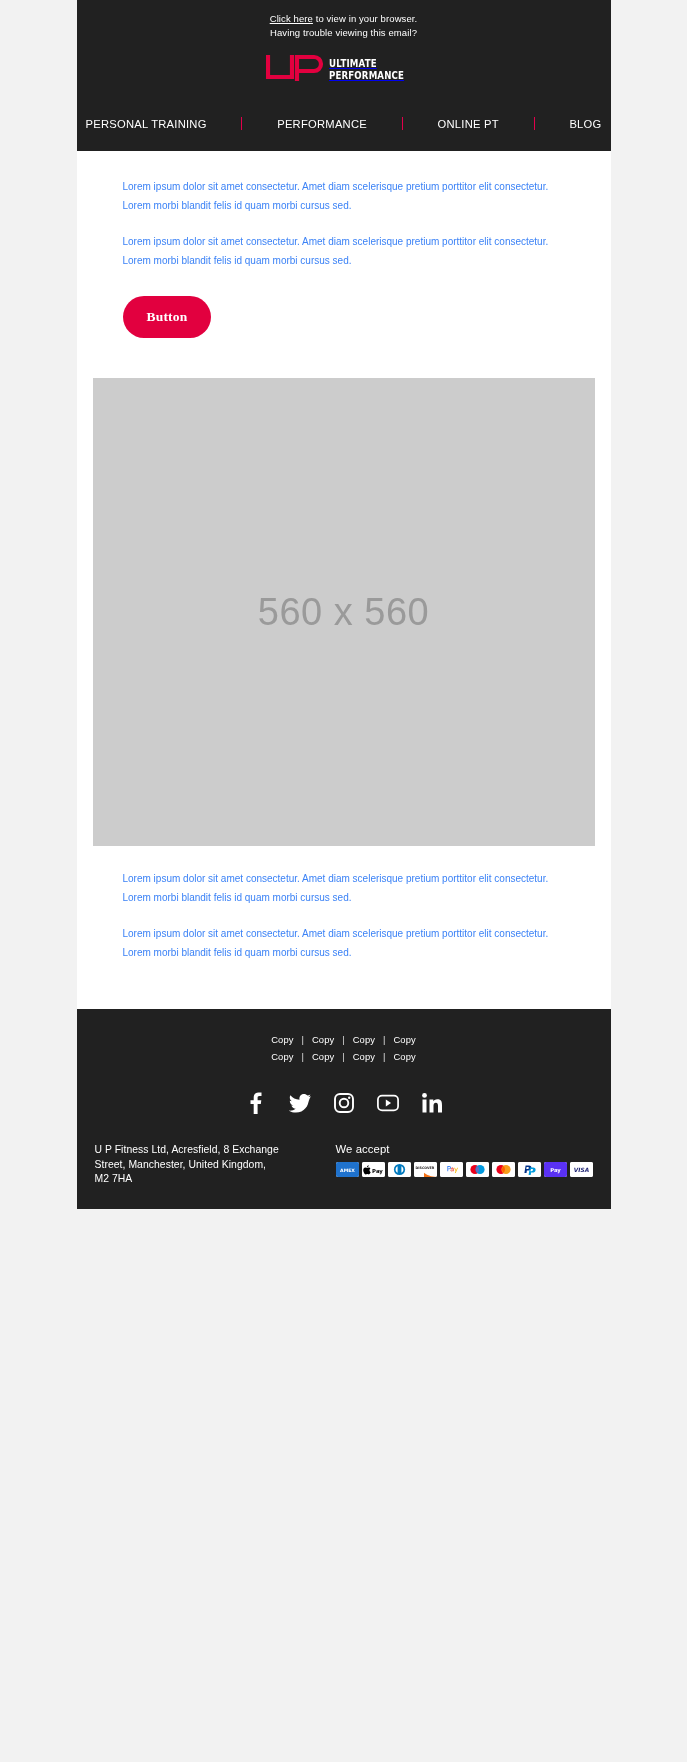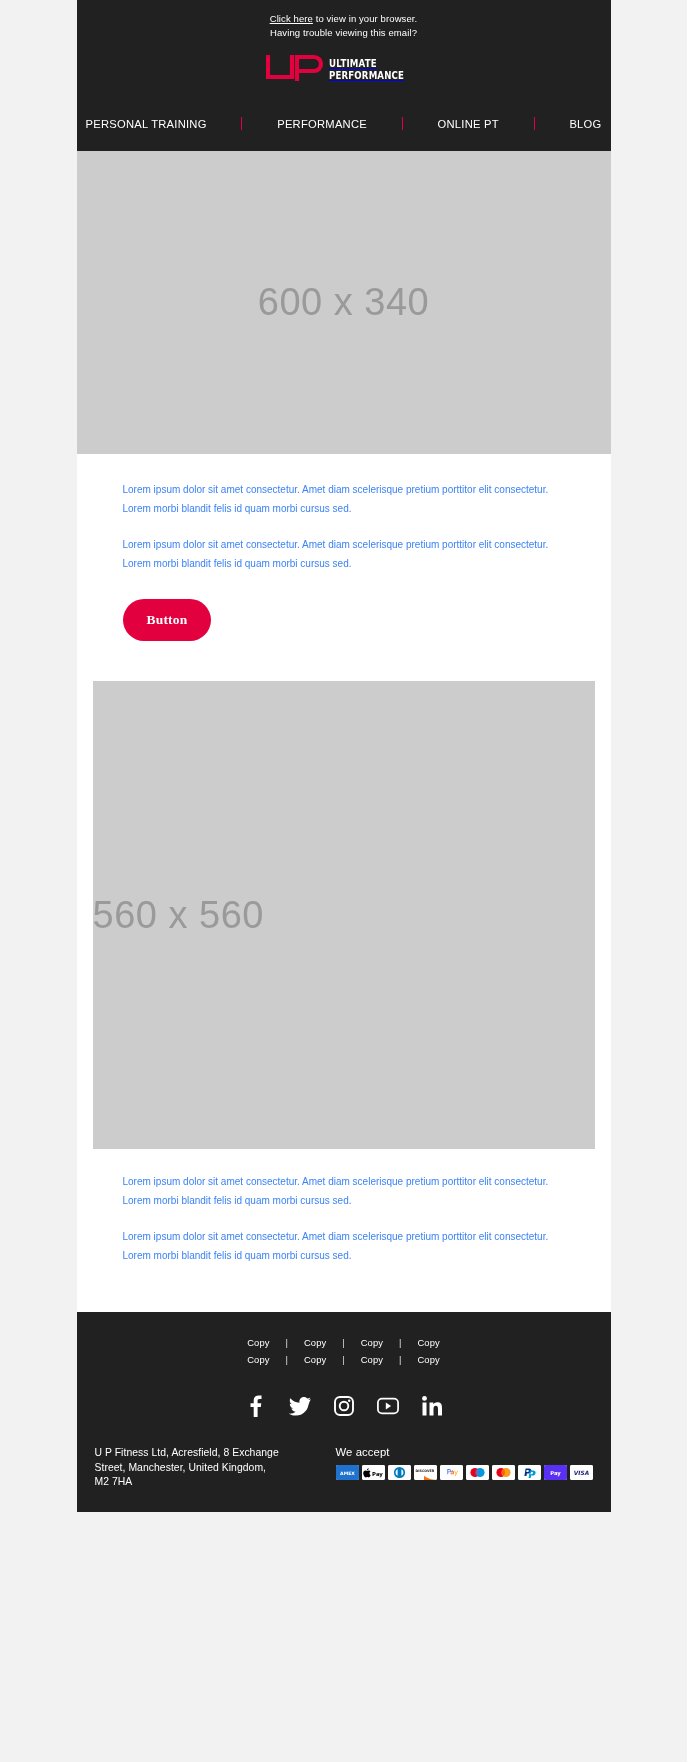--- a/index.html
+++ b/index.html
@@ -123,38 +123,38 @@
     cursor: pointer;
     font-family: Liberation Serif, serif;
   }
 
   .square-wrap { padding: 40px 16px 0 16px; }
   .square {
     height: 468px;
     background: #cccccc;
     display: flex;
     align-items: center;
+    justify-content: center;
   }
 
   .body-section-2 {
     background: #ffffff;
     padding: 23px 46px 47px 46px;
   }
 
   
   .footer {
     background: #212121;
     padding: 25px 0 0 0;
   }
   .copy-row {
     display: flex;
     justify-content: center;
     align-items: center;
     margin-bottom: 6px;
-    gap: 8px;
   }
   .copy-link {
     color: #ffffff;
     font-size: 9.4px;
     text-decoration: none;
     padding: 0 8px;
     letter-spacing: .1px;
   }
   .copy-sep {
     color: #ffffff;
@@ -251,23 +251,20 @@
       <a href="#" class="nav-item">PERSONAL TRAINING</a>
       <span class="nav-sep"></span>
       <a href="#" class="nav-item">PERFORMANCE</a>
       <span class="nav-sep"></span>
       <a href="#" class="nav-item">ONLINE PT</a>
       <span class="nav-sep"></span>
       <a href="#" class="nav-item">BLOG</a>
     </div>
   </div>
 
-  <div class="hero">
-    <span class="ph-text">600 x 340</span>
-  </div>
 
   <div class="body-section">
     <p class="para">Lorem ipsum dolor sit amet consectetur. Amet diam scelerisque pretium porttitor elit consectetur. Lorem morbi blandit felis id quam morbi cursus sed.</p>
     <p class="para">Lorem ipsum dolor sit amet consectetur. Amet diam scelerisque pretium porttitor elit consectetur. Lorem morbi blandit felis id quam morbi cursus sed.</p>
     <div class="btn-row">
       <button class="btn">Button</button>
     </div>
   </div>
 
   <div class="square-wrap">

